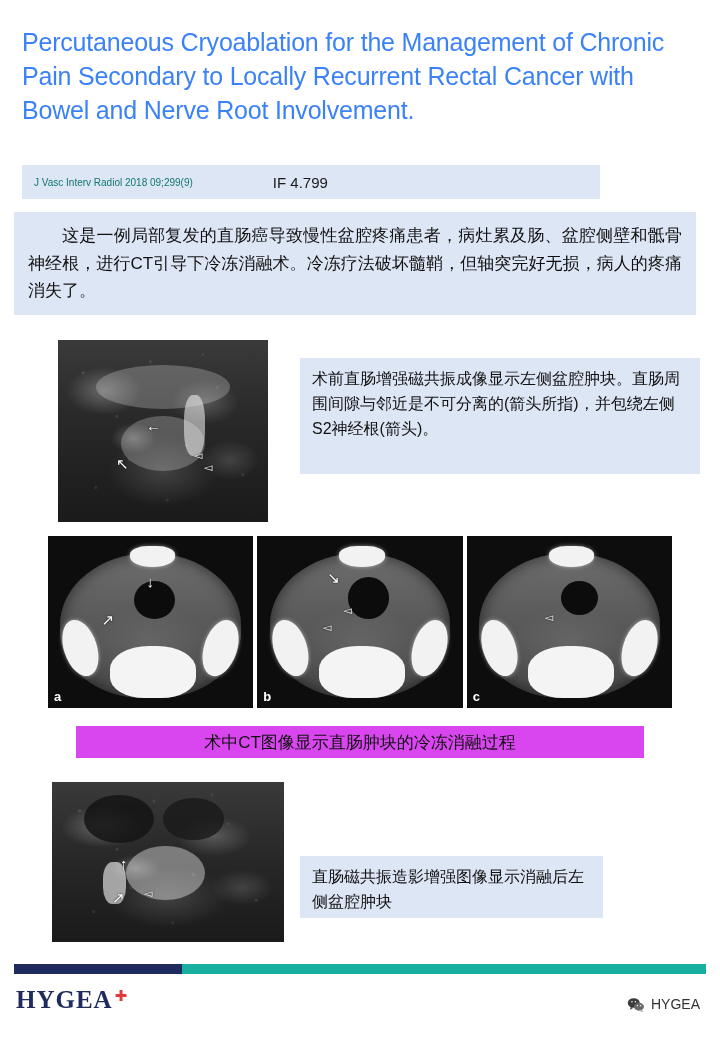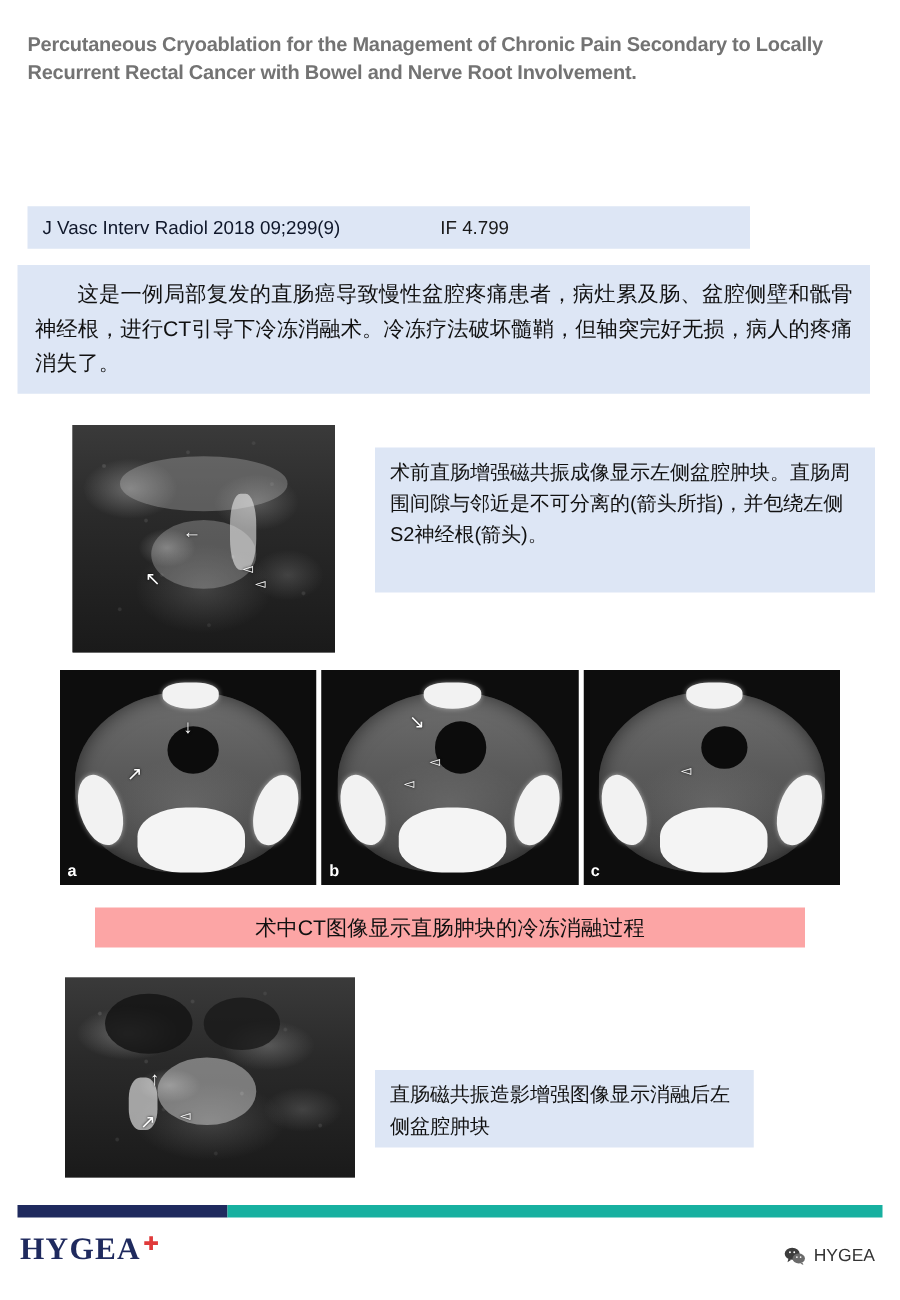--- a/index.html
+++ b/index.html
@@ -14,41 +14,41 @@
     position: relative;
     overflow: hidden;
   }
 
   
   .title {
     position: absolute;
     left: 22px;
     top: 26px;
     width: 676px;
-    font-size: 16px;
-    font-weight: bold;
+    font-size: 25px;
+    font-weight: normal;
     line-height: 1.35;
-    color: #737373;
+    color: #3b82f6;
     letter-spacing: -0.2px;
   }
 
   
   .journal-bar {
     position: absolute;
     left: 22px;
     top: 165px;
     width: 578px;
     height: 34px;
     background: #dde6f5;
     display: flex;
     align-items: center;
   }
   .journal-ref {
-    font-size: 15px;
-    color: #0f172a;
+    font-size: 10px;
+    color: #0f766e;
     padding-left: 12px;
     white-space: nowrap;
   }
   .journal-if {
     font-size: 15px;
     color: #1a1a1a;
     margin-left: 80px;
     white-space: nowrap;
   }
 
@@ -118,21 +118,21 @@
     font-size: 13px;
     font-weight: bold;
     z-index: 6;
   }
   .fig2-cap {
     position: absolute;
     left: 76px;
     top: 726px;
     width: 568px;
     height: 32px;
-    background: #fca5a5;
+    background: #d946ef;
     display: flex;
     align-items: center;
     justify-content: center;
     font-size: 17px;
     color: #111111;
   }
 
   
   .fig3 {
     position: absolute;

